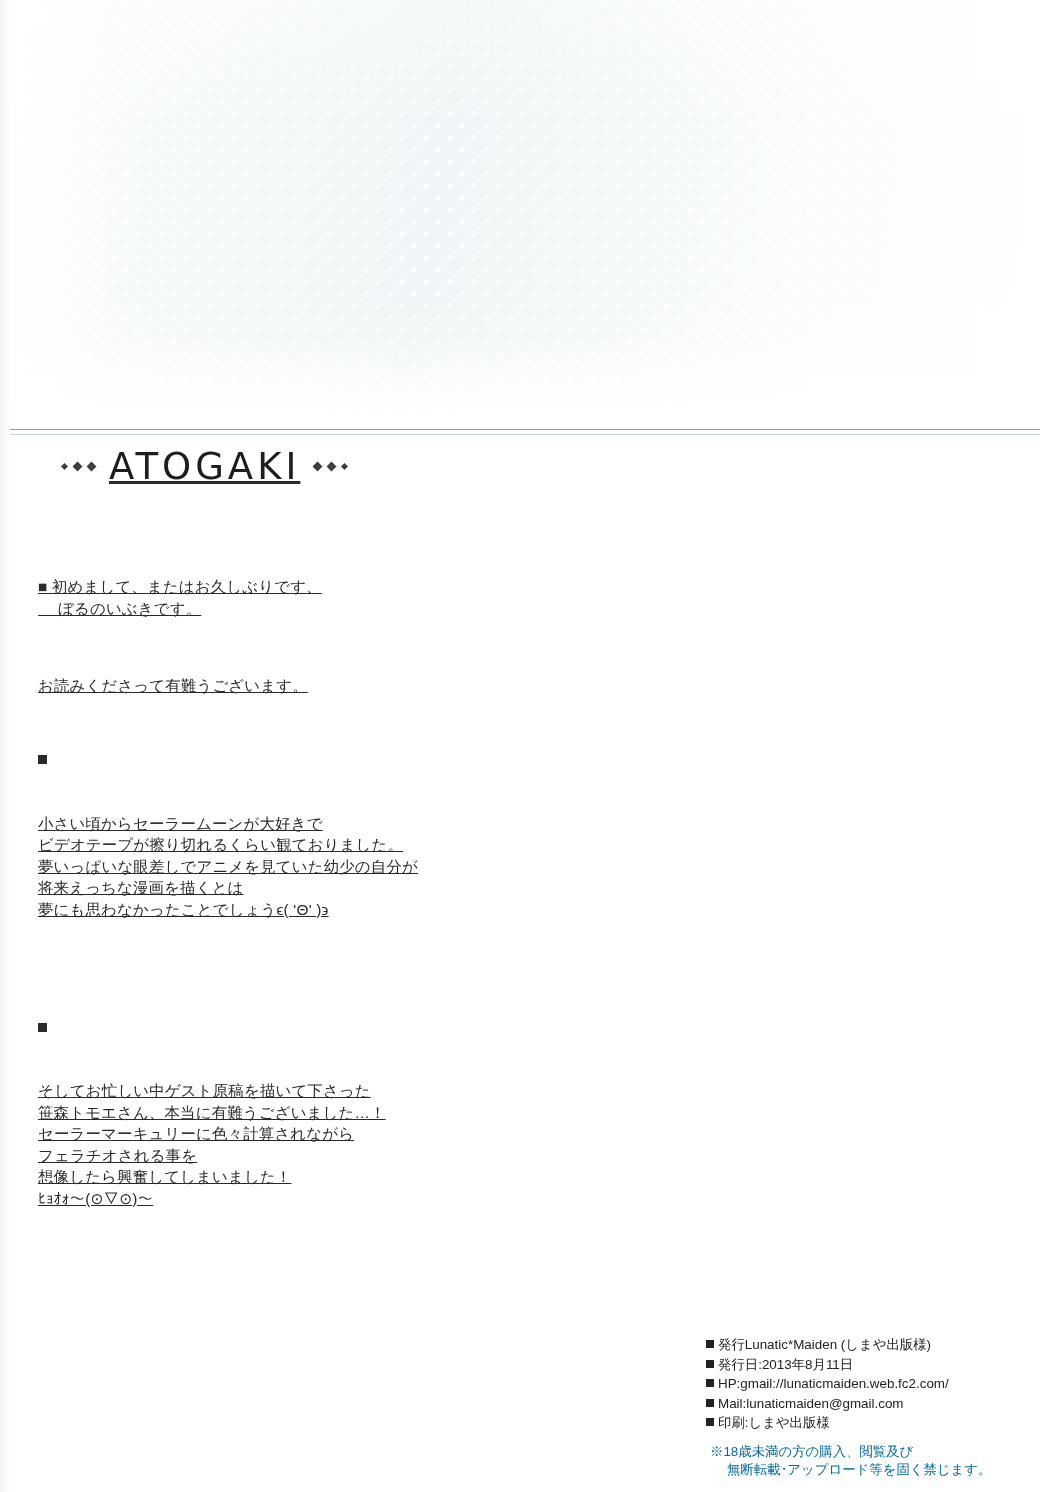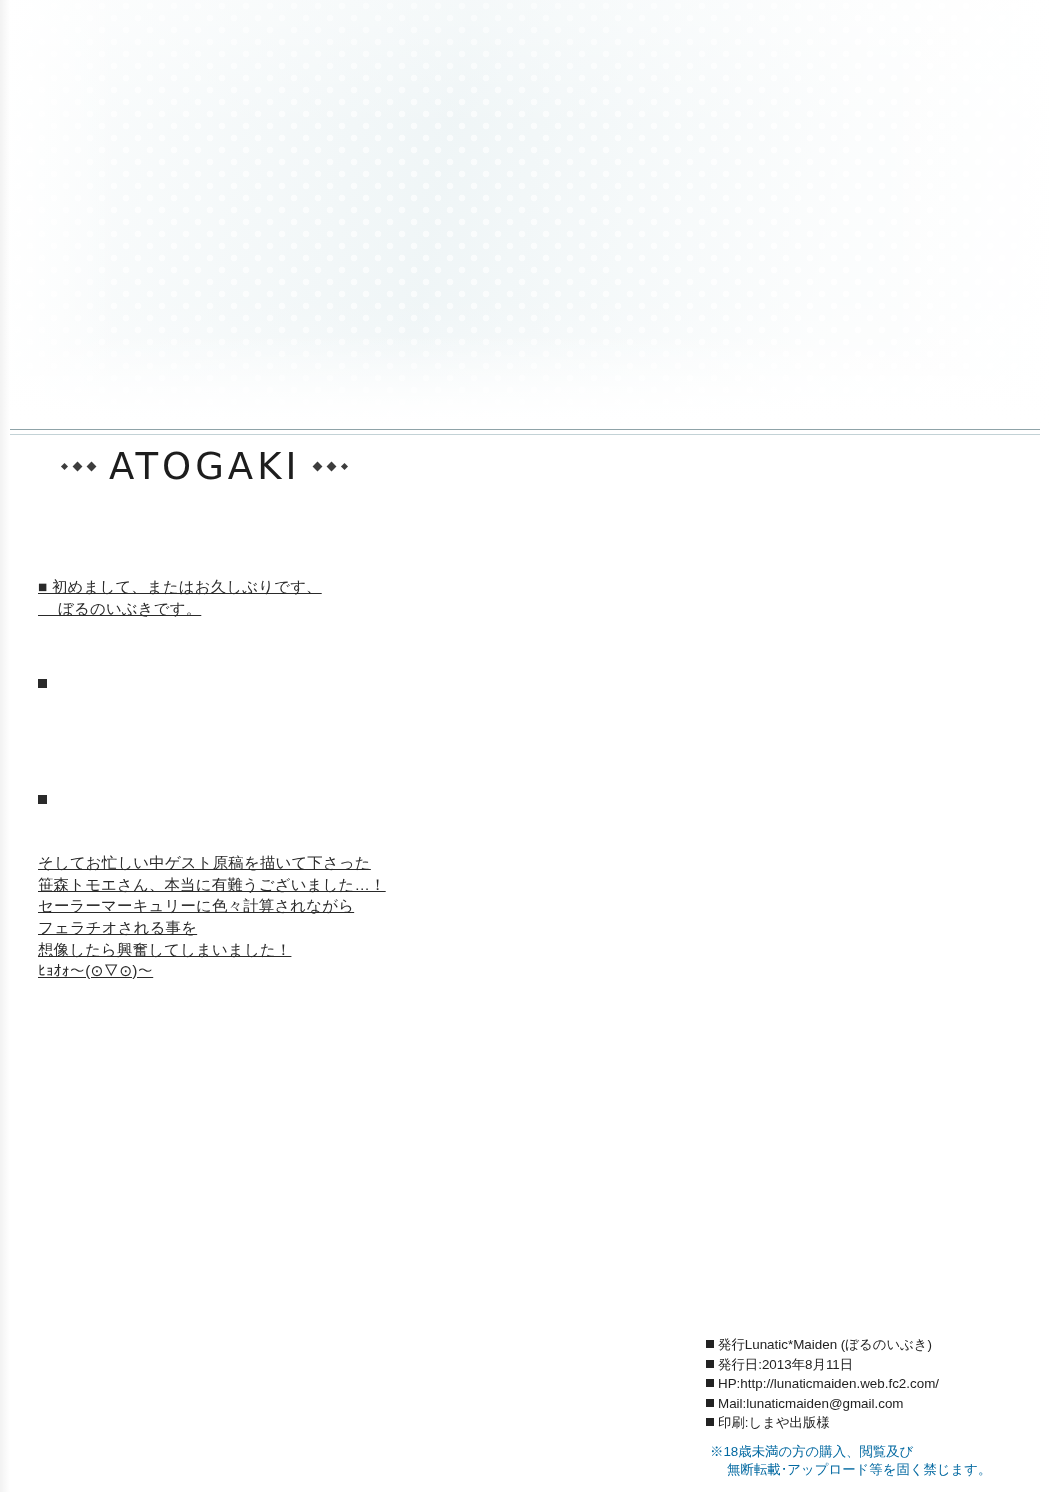--- a/index.html
+++ b/index.html
@@ -75,20 +75,21 @@
   }
 
   
   #heading-row {
     position: absolute;
     left: 62px;
     top: 448px;
     display: flex;
     align-items: center;
     gap: 14px;
+    text-decoration: underline;
   }
   .dot-orn {
     display: flex;
     align-items: center;
     gap: 7px;
   }
   .dot-orn i {
     display: block;
     width: 7px;
     height: 7px;
@@ -198,41 +199,47 @@
   <span class="dot-orn">
     <i></i>
       <i></i>
       <i class="small"></i>
   </span>
 </div>
 
 <div id="body-text">
   <p class="para">■ 初めまして、またはお久しぶりです、
 　 ぼるのいぶきです。</p>
+  <p class="para">お読みくださって有難うございます。</p>
   <span class="sq-line"><i class="bullet-sq"></i></span>
+  <p class="para tight">小さい頃からセーラームーンが大好きで
+ビデオテープが擦り切れるくらい観ておりました。
+夢いっぱいな眼差しでアニメを見ていた幼少の自分が
+将来えっちな漫画を描くとは
+夢にも思わなかったことでしょうϵ( 'Θ' )϶</p>
   <div style="height:12px"></div>
   <span class="sq-line"><i class="bullet-sq"></i></span>
   <p class="para tight">そしてお忙しい中ゲスト原稿を描いて下さった
 笹森トモエさん、本当に有難うございました…！
 セーラーマーキュリーに色々計算されながら
 フェラチオされる事を
 想像したら興奮してしまいました！
 ﾋｮｵｫ〜(⊙▽⊙)〜</p>
   
   
   
   
   
   
 </div>
 
 <div id="colophon">
-  <div class="row"><i class="sq"></i><span>発行Lunatic*Maiden (ぼるのいぶき)</span></div>
+  <div class="row"><i class="sq"></i><span>発行Lunatic*Maiden (しまや出版様)</span></div>
   <div class="row"><i class="sq"></i><span>発行日:2013年8月11日</span></div>
-  <div class="row"><i class="sq"></i><span>HP:http://lunaticmaiden.web.fc2.com/</span></div>
+  <div class="row"><i class="sq"></i><span>HP:gmail://lunaticmaiden.web.fc2.com/</span></div>
   <div class="row"><i class="sq"></i><span>Mail:lunaticmaiden@gmail.com</span></div>
   <div class="row"><i class="sq"></i><span>印刷:しまや出版様</span></div>
 </div>
 
 <div id="warning">※18歳未満の方の購入、閲覧及び
 　 無断転載･アップロード等を固く禁じます。</div>
 
 <div id="page-edge-shadow"></div>
 
 </body></html>

